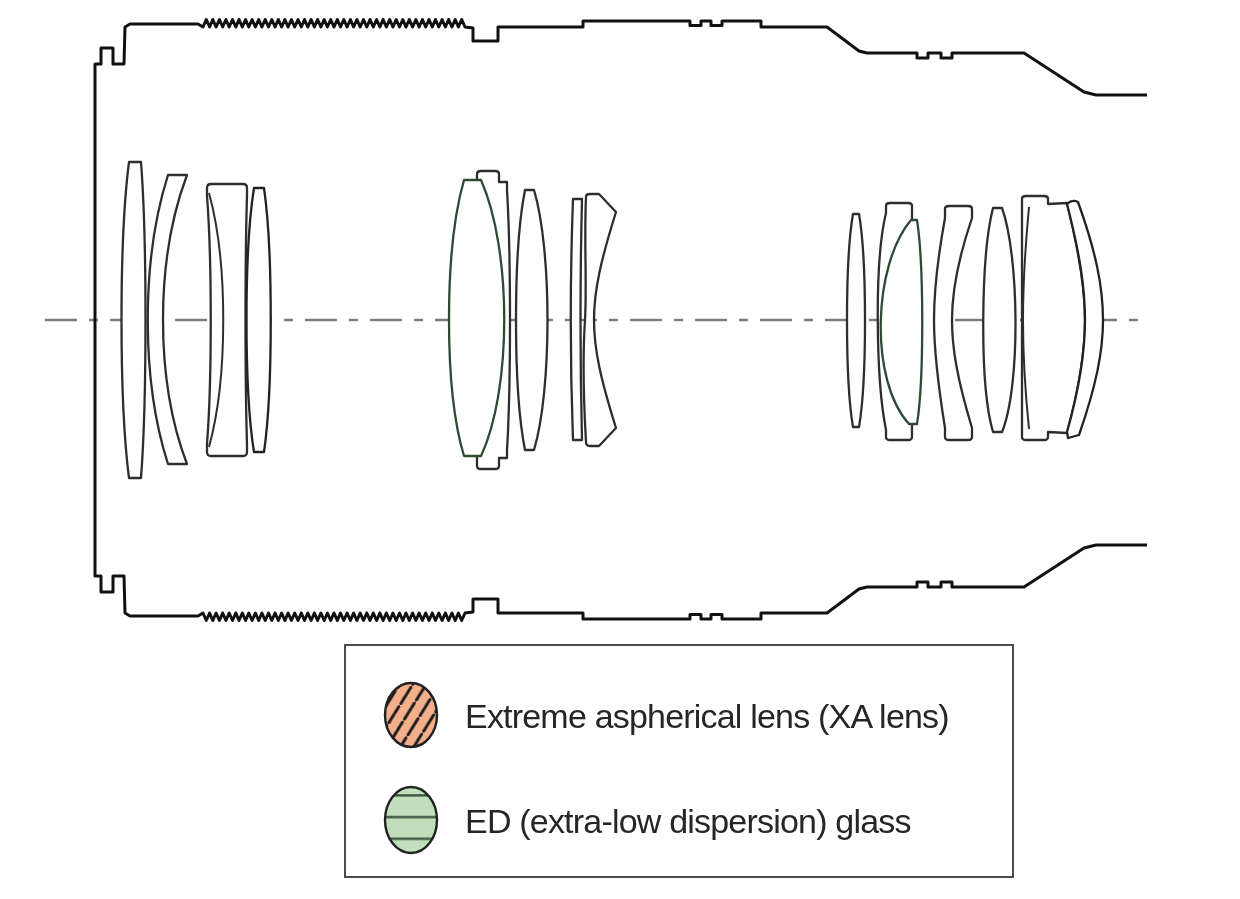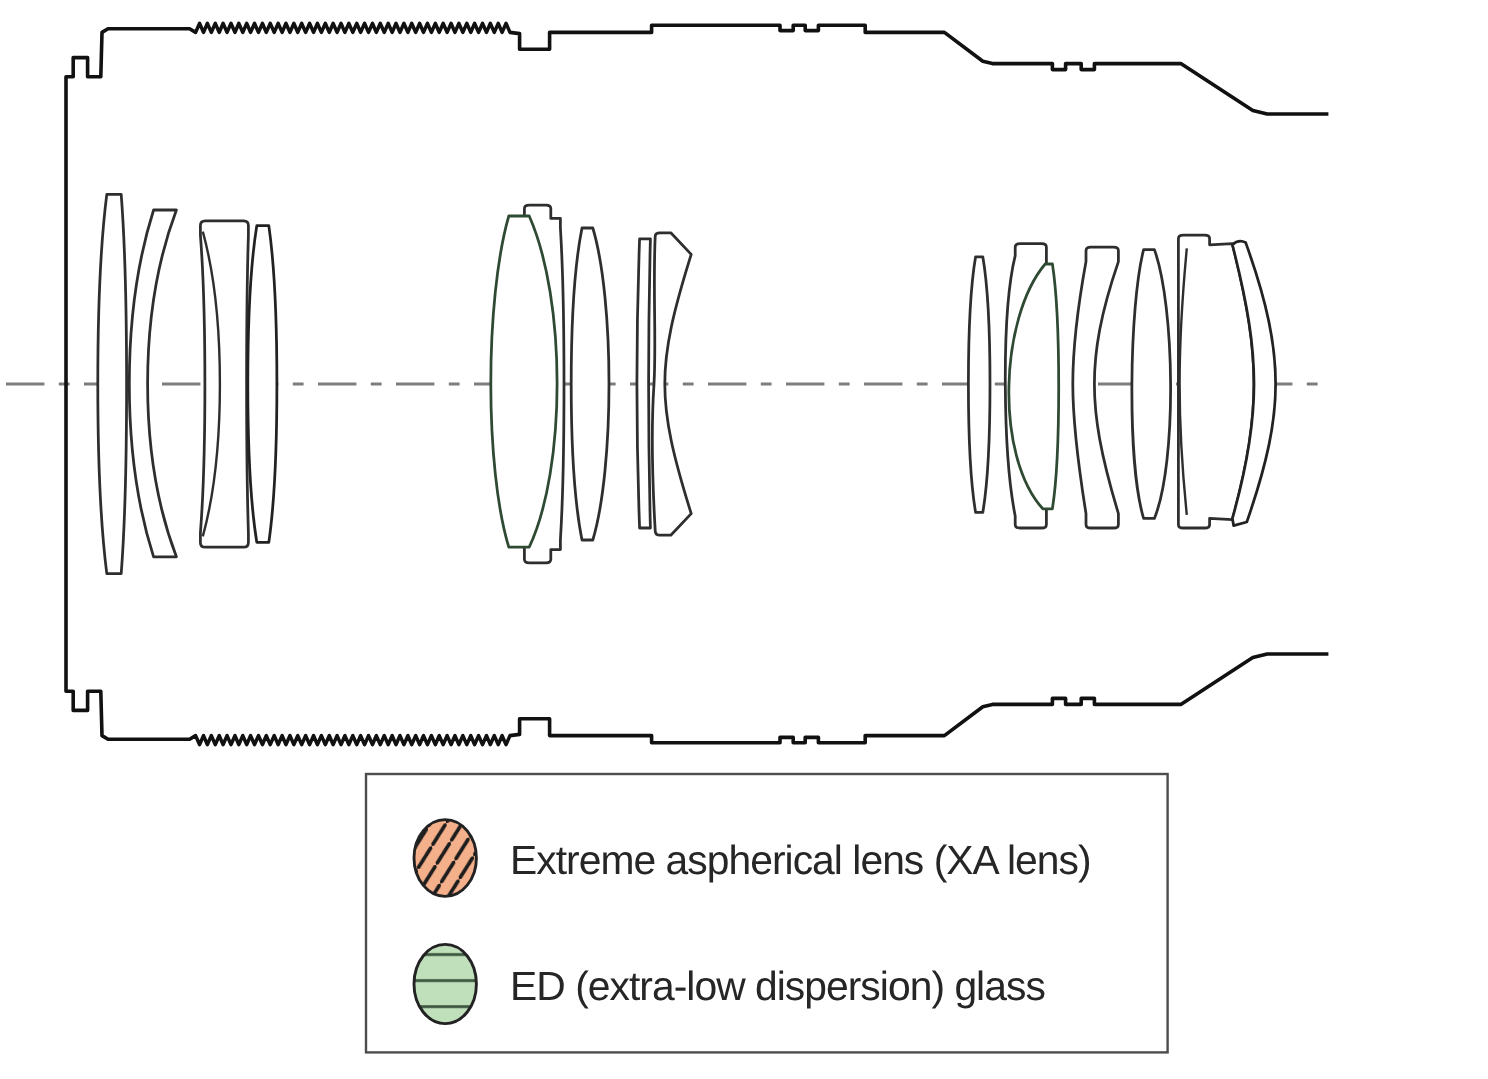--- a/index.html
+++ b/index.html
@@ -2,20 +2,21 @@
 <html><head>
 <meta charset="utf-8">
 <style>
   html,body{margin:0;padding:0;background:#ffffff;}
   .stage{
     position:relative;
     width:1107px;height:899px;
     background:#ffffff;
     font-family:"Liberation Sans", sans-serif;
     overflow:hidden;
+    padding-left:40px;
   }
   svg{display:block;}
   .barrel{fill:none;stroke-width:3;stroke-linejoin:round;stroke-linecap:round;}
   .lens{fill:#ffffff;stroke:#2e2e2e;stroke-width:2.3;stroke-linejoin:round;}
   .lens-inner{fill:none;stroke:#2e2e2e;stroke-width:2;}
   .lens-xa{stroke:#222222;stroke-width:2.3;}
   .lens-ed{stroke:#2f4a33;stroke-width:2.3;}
   .axis{fill:none;stroke-width:2.4;}
   .legend-box{fill:#ffffff;stroke-width:2;}
   .legend-text{font-size:34px;letter-spacing:-0.8px;}

